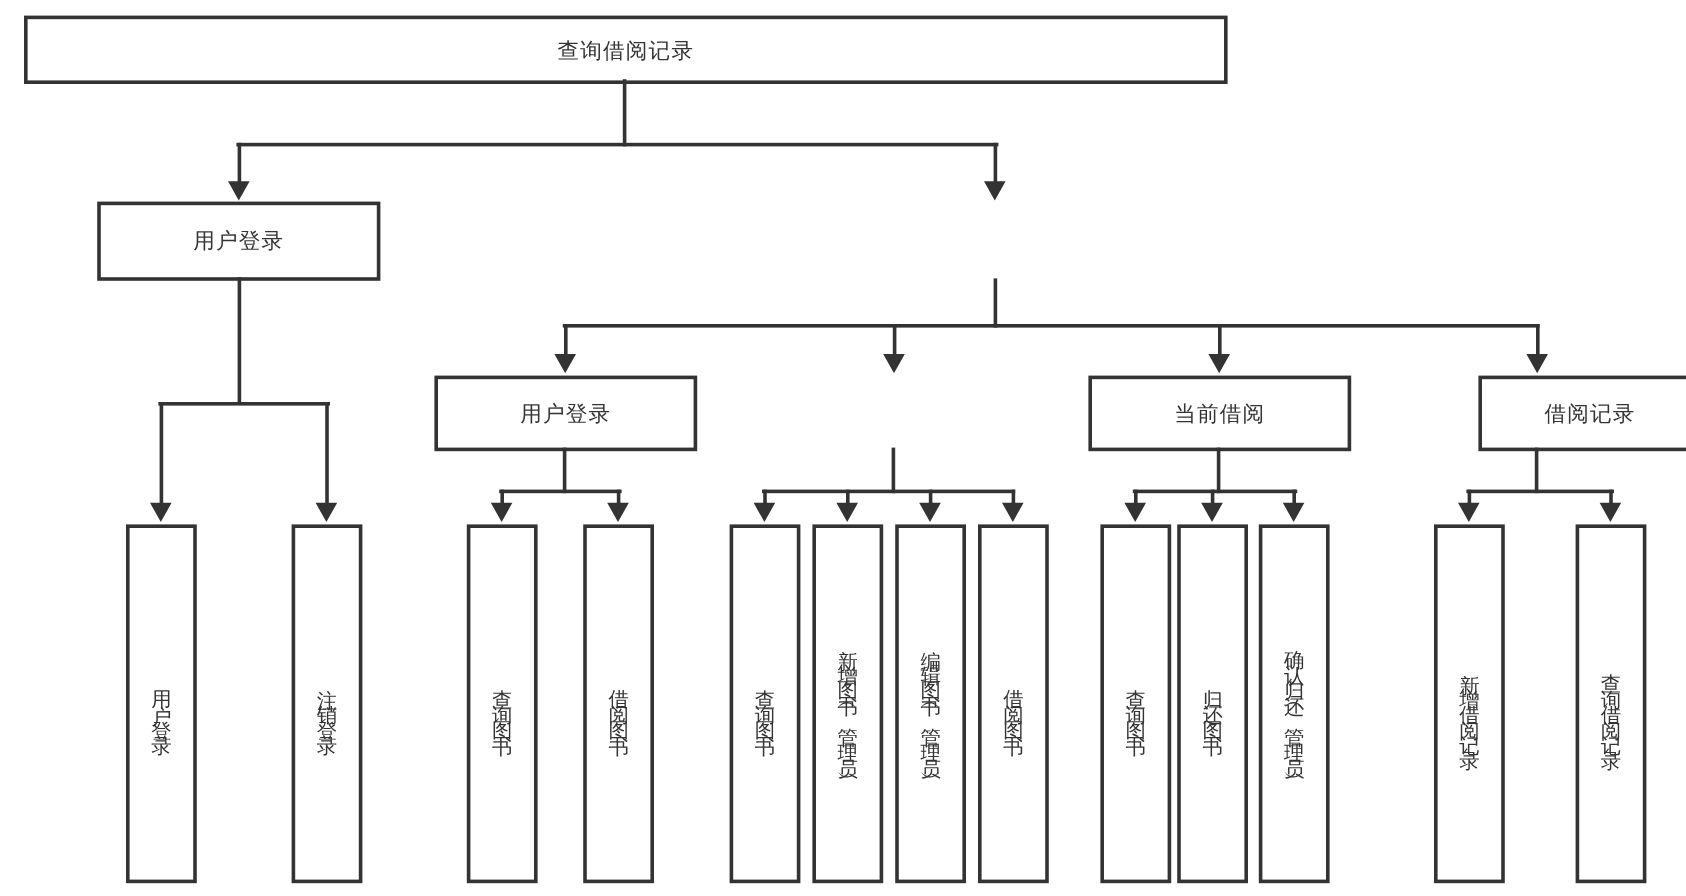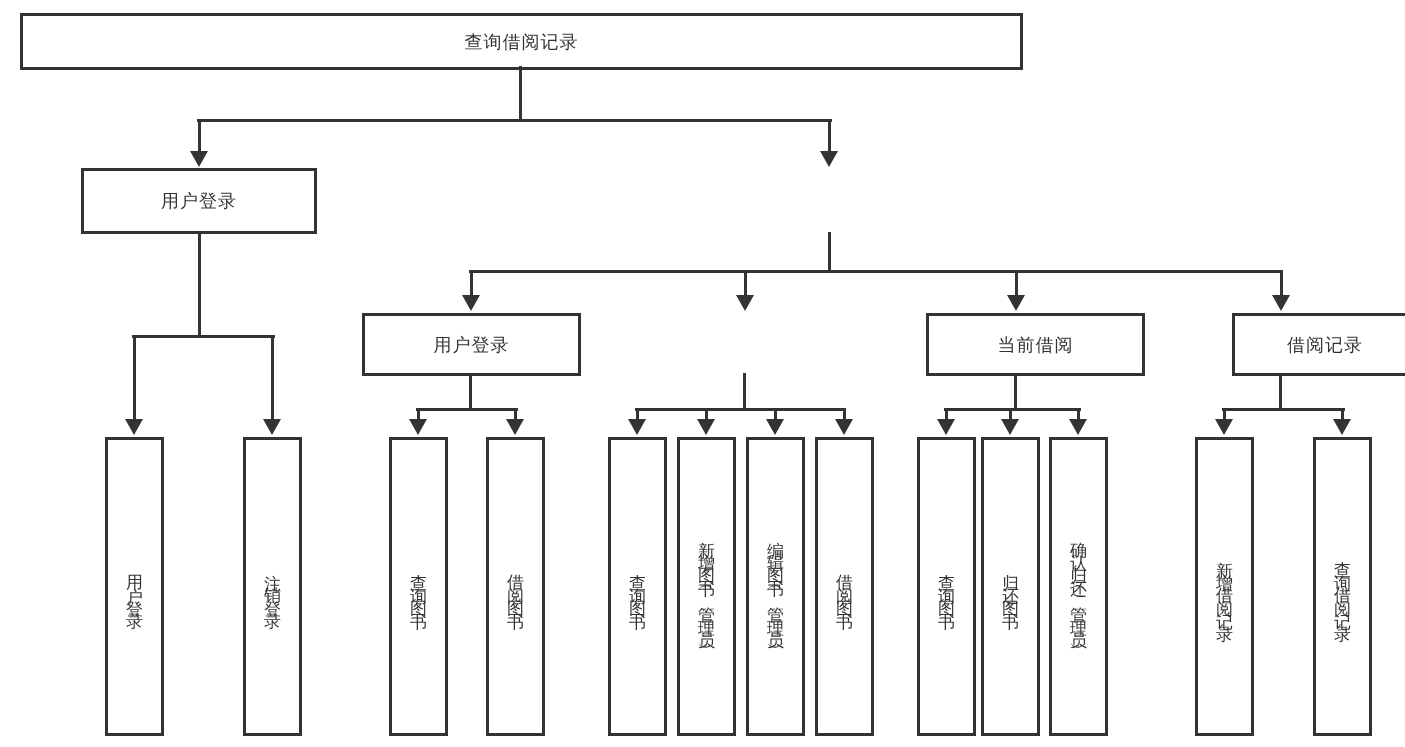--- a/index.html
+++ b/index.html
@@ -80,21 +80,21 @@
   <div class="ln" style="left:744px;top:270px;width:3px;height:32px"></div>
   <div class="ah" style="left:736px;top:295px"></div>
   <div class="ln" style="left:1015px;top:270px;width:3px;height:32px"></div>
   <div class="ah" style="left:1007px;top:295px"></div>
   <div class="ln" style="left:1280px;top:270px;width:3px;height:32px"></div>
   <div class="ah" style="left:1272px;top:295px"></div>
 
   <div class="node" style="left:362px;top:313px;width:219px;height:63px">
     <span>用户登录</span>
   </div>
-  <div class="node" style="left:926px;top:313px;width:219px;height:63px">
+  <div class="node" style="left:907px;top:313px;width:219px;height:63px">
     <span>当前借阅</span>
   </div>
   <div class="node" style="left:1232px;top:313px;width:186px;height:63px">
     <span>借阅记录</span>
   </div>
 
   <div class="ln" style="left:469px;top:373px;width:3px;height:38px"></div>
   <div class="ln" style="left:416px;top:408px;width:102px;height:3px"></div>
   <div class="ln" style="left:417px;top:408px;width:3px;height:18px"></div>
   <div class="ah" style="left:409px;top:419px"></div>

